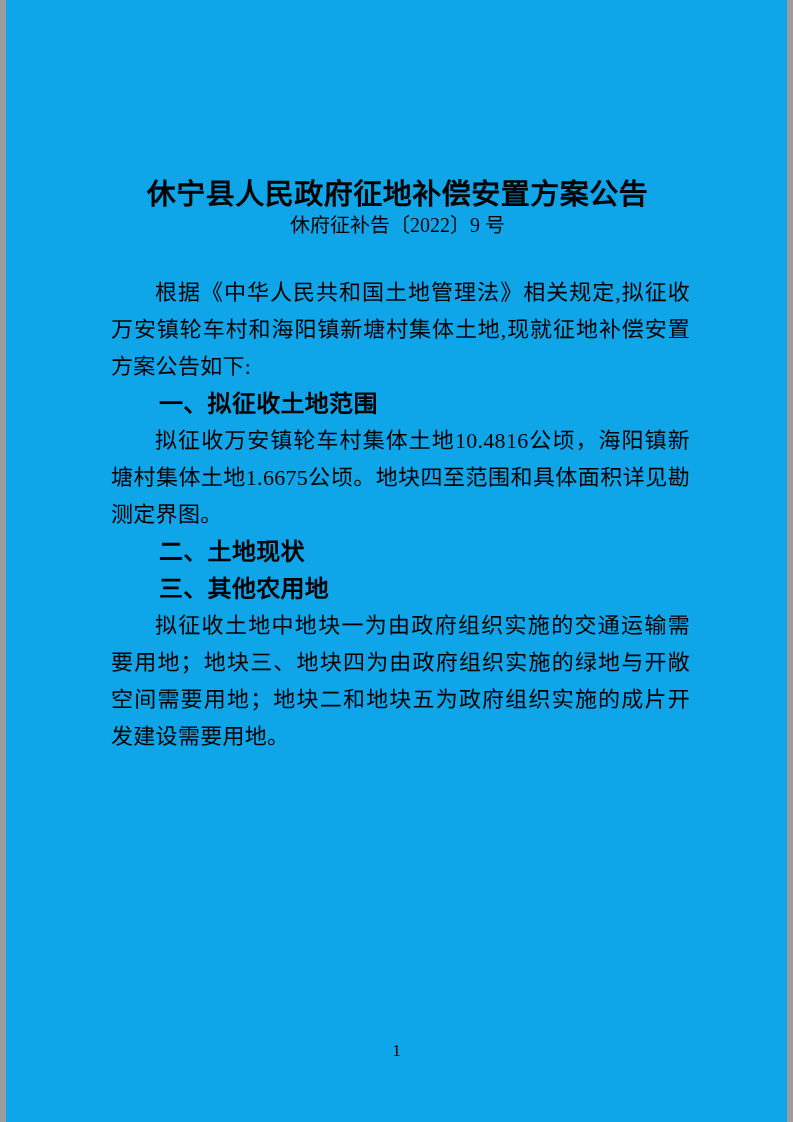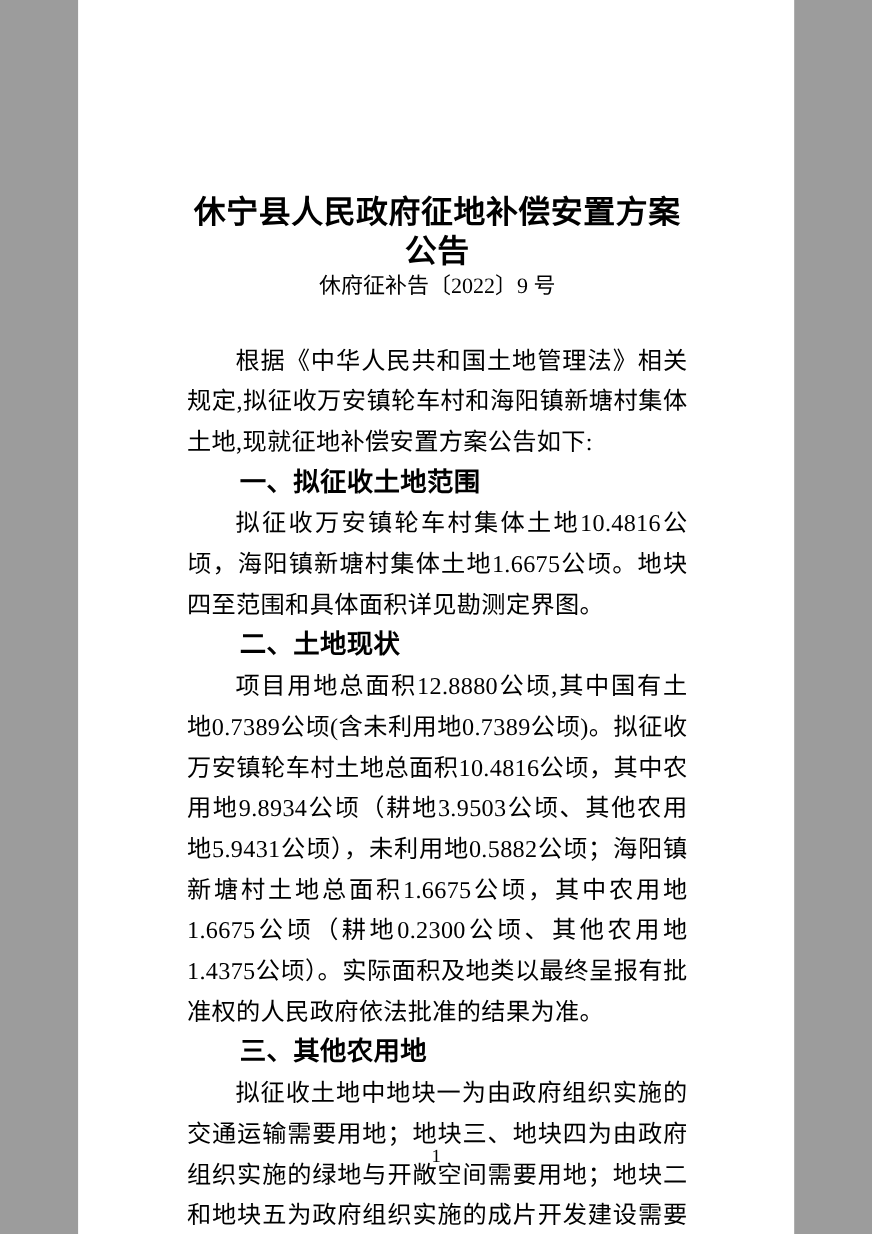--- a/index.html
+++ b/index.html
@@ -2,24 +2,24 @@
 <html lang="zh-CN"><head>
 <meta charset="utf-8">
 <style>
   html, body {
     margin: 0;
     padding: 0;
     background: #9c9c9c;
   }
   .page {
     position: relative;
-    width: 651px;
+    width: 781px;
     height: 1122px;
     margin: 0 auto;
-    background: #ffffff;
+    background: #0ea5e9;
     color: #000000;
     font-family: "Liberation Serif", "DejaVu Serif", serif;
     overflow: hidden;
     box-sizing: border-box;
   }
   .content {
     padding: 0 97px 0 99px; 
   }
   .doc-title {
     margin: 0;
@@ -32,20 +32,21 @@
     font-family: "Liberation Serif", "DejaVu Serif", serif;
   }
   .doc-number {
     text-align: center;
     font-size: 20px;
     line-height: 26px;
     font-weight: 400;
   }
   .body-text {
     margin-top: 36px;
+    margin-left: 6px;
   }
   .body-text p {
     margin: 0;
     font-size: 22px;
     line-height: 37px;
     text-align: justify;
     text-justify: inter-ideograph;
     text-indent: 2em;
     letter-spacing: 0.3px;
   }
@@ -80,21 +81,20 @@
     <div class="doc-number">休府征补告〔2022〕9 号</div>
 
     <div class="body-text">
 
       <p>根据《中华人民共和国土地管理法》相关规定,拟征收万安镇轮车村和海阳镇新塘村集体土地,现就征地补偿安置方案公告如下:</p>
 
       <h2>一、拟征收土地范围</h2>
       <p>拟征收万安镇轮车村集体土地10.4816公顷，海阳镇新塘村集体土地1.6675公顷。地块四至范围和具体面积详见勘测定界图。</p>
 
       <h2>二、土地现状</h2>
-      <p>项目用地总面积12.8880公顷,其中国有土地0.7389公顷(含未利用地0.7389公顷)。拟征收万安镇轮车村土地总面积10.4816公顷，其中农用地9.8934公顷（耕地3.9503公顷、其他农用地5.9431公顷），未利用地0.5882公顷；海阳镇新塘村土地总面积1.6675公顷，其中农用地1.6675公顷（耕地0.2300公顷、其他农用地1.4375公顷）。实际面积及地类以最终呈报有批准权的人民政府依法批准的结果为准。</p>
 
       <h2>三、其他农用地</h2>
       <p>拟征收土地中地块一为由政府组织实施的交通运输需要用地；地块三、地块四为由政府组织实施的绿地与开敞空间需要用地；地块二和地块五为政府组织实施的成片开发建设需要用地。</p>
 
     </div>
   </div>
 
   <div class="page-number">1</div>
 </div>
 

